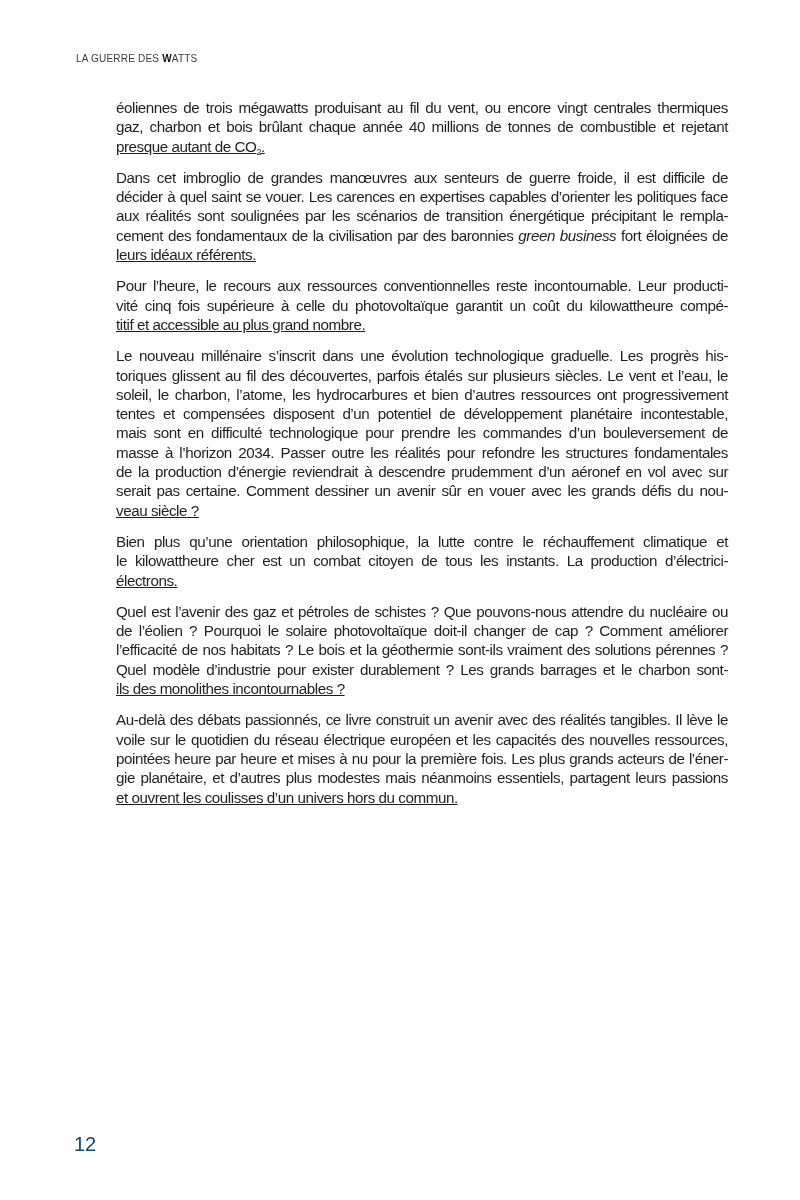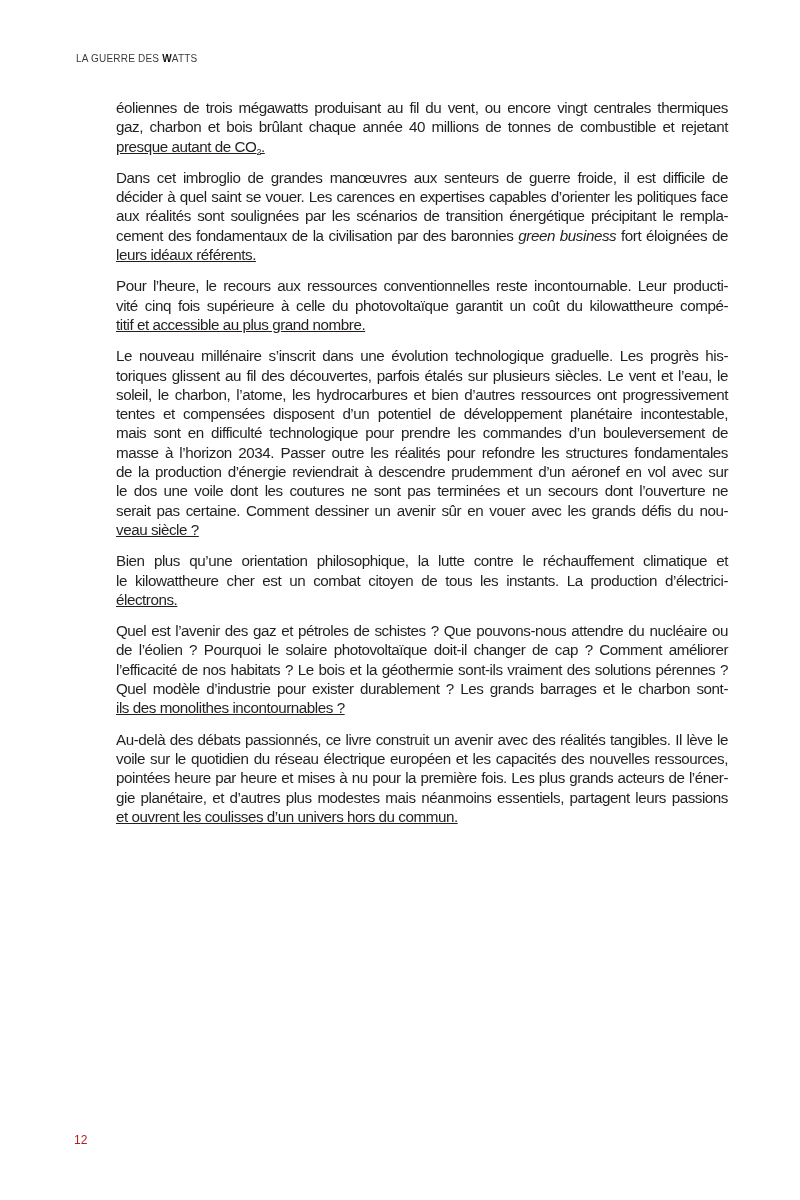--- a/index.html
+++ b/index.html
@@ -15,21 +15,21 @@
       font-family: "Liberation Sans", sans-serif; font-size: 15.2px; line-height: 19.3px;
       letter-spacing: -0.45px; color: #231f20;
     }
     .para { margin: 0 0 12px 0; }
     .line { display: block; white-space: nowrap; text-align: justify; text-align-last: justify; }
     .line.last { text-align-last: left; text-decoration: underline; }
     sub { font-size: 9px; vertical-align: -3px; line-height: 0; }
     em { font-style: italic; }
     .folio {
       position: absolute; left: 74px; top: 1133px;
-      font-family: "Liberation Sans", sans-serif; font-size: 12px; color: #b91c1c;
+      font-family: "Liberation Sans", sans-serif; font-size: 20px; color: #0c4a6e;
     }
   </style>
 </head>
 <body>
 
 <div class="running-head"><span>La guerre des </span><b>W</b><span>atts</span></div>
 
 <div class="body-text">
 
   <p class="para">
@@ -53,21 +53,20 @@
   </p>
 
   <p class="para">
     <span class="line">Le nouveau millénaire s’inscrit dans une évolution technologique graduelle. Les progrès his-</span>
     <span class="line">toriques glissent au fil des découvertes, parfois étalés sur plusieurs siècles. Le vent et l’eau, le</span>
     <span class="line">soleil, le charbon, l’atome, les hydrocarbures et bien d’autres ressources ont progressivement</span>
     <span class="line">tentes et compensées disposent d’un potentiel de développement planétaire incontestable,</span>
     <span class="line">mais sont en difficulté technologique pour prendre les commandes d’un bouleversement de</span>
     <span class="line">masse à l’horizon 2034. Passer outre les réalités pour refondre les structures fondamentales</span>
     <span class="line">de la production d’énergie reviendrait à descendre prudemment d’un aéronef en vol avec sur</span>
-    <span class="line">le dos une voile dont les coutures ne sont pas terminées et un secours dont l’ouverture ne</span>
     <span class="line">serait pas certaine. Comment dessiner un avenir sûr en vouer avec les grands défis du nou-</span>
     <span class="line last">veau siècle ?</span>
   </p>
 
   <p class="para">
     <span class="line">Bien plus qu’une orientation philosophique, la lutte contre le réchauffement climatique et</span>
     <span class="line">le kilowattheure cher est un combat citoyen de tous les instants. La production d’électrici-</span>
     <span class="line last">électrons.</span>
   </p>
 

